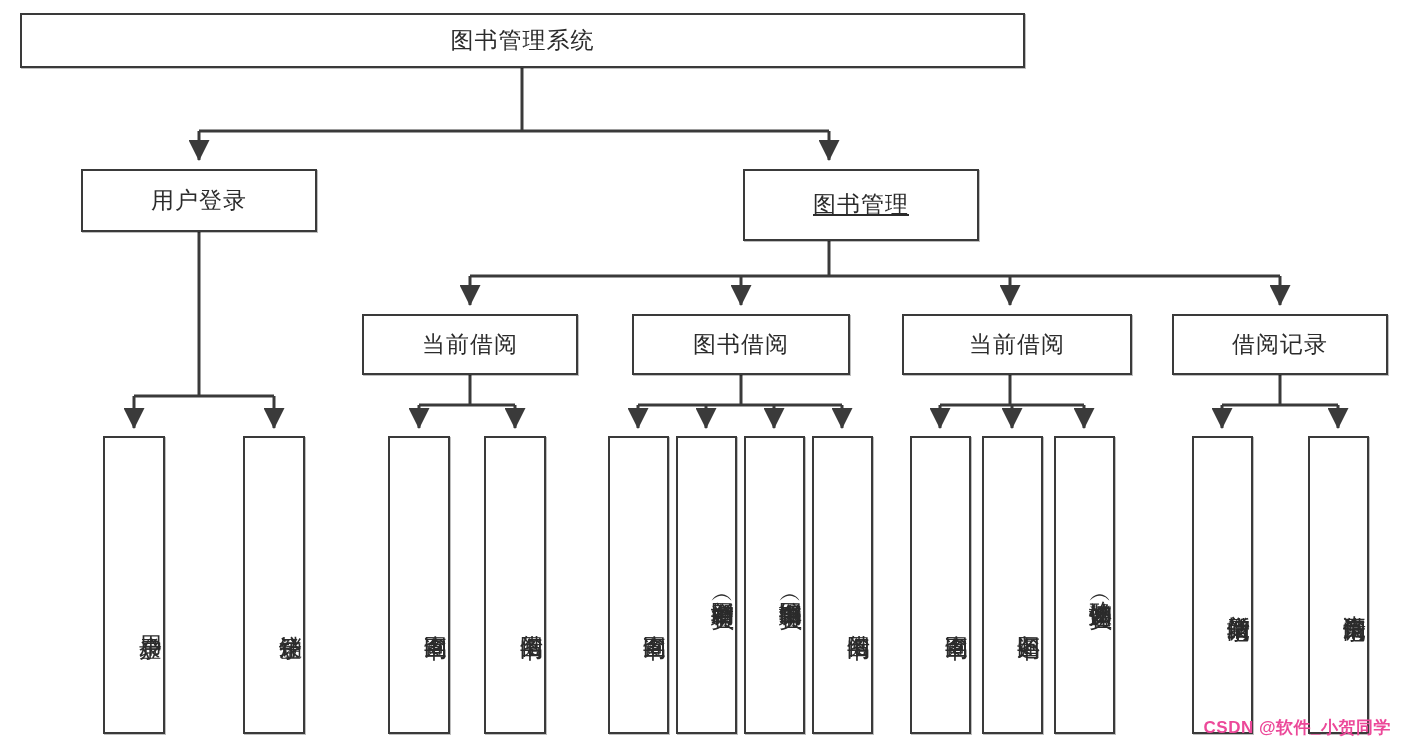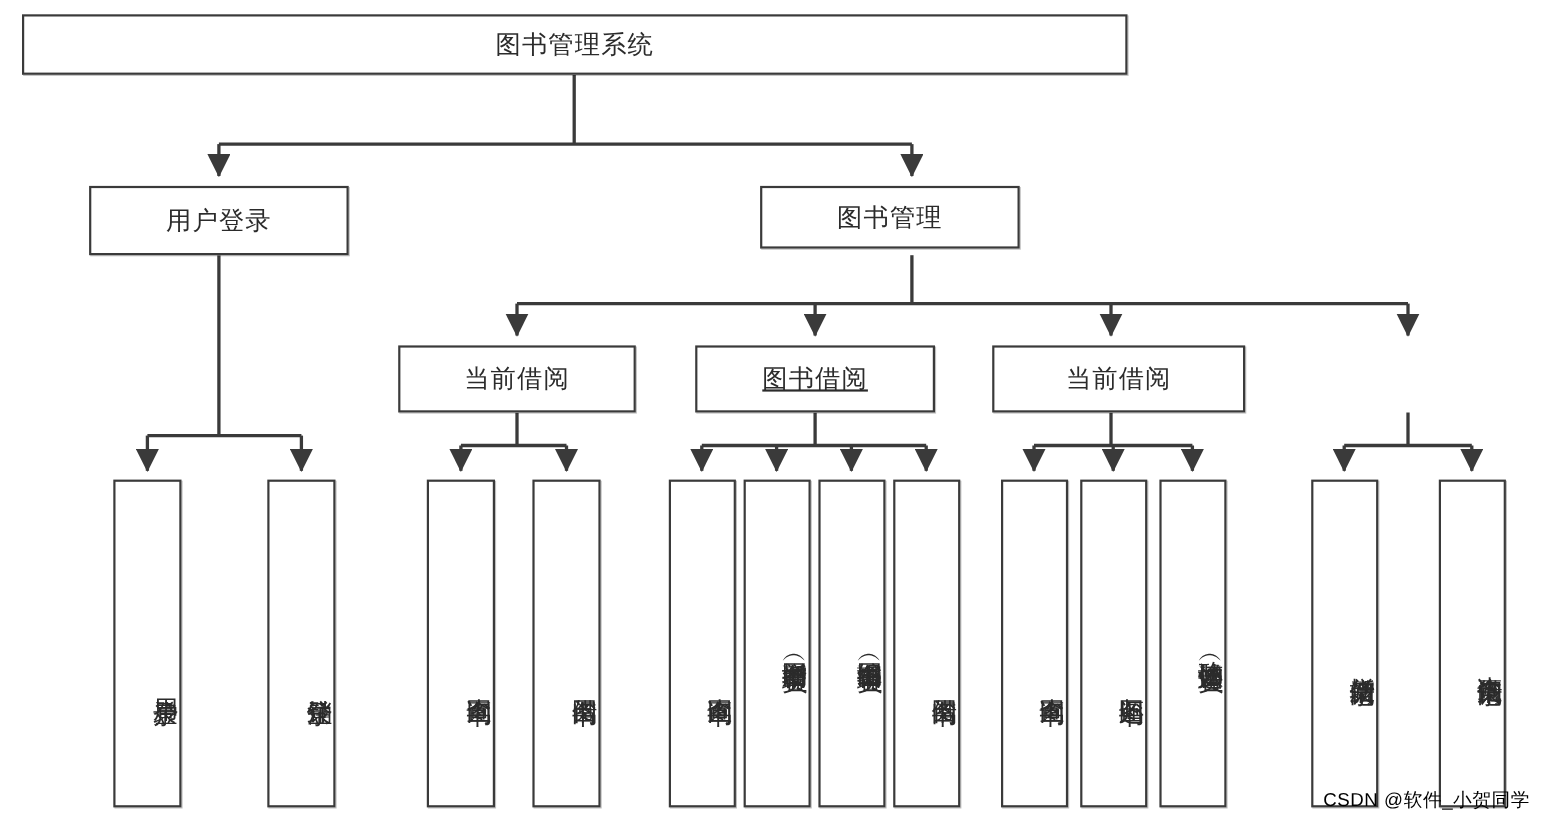--- a/index.html
+++ b/index.html
@@ -57,23 +57,24 @@
   .node.vert .vtext {
     writing-mode: vertical-rl;
     text-orientation: upright;
     white-space: nowrap;
   }
   #watermark {
     position: absolute;
     right: 14px;
     bottom: 8px;
     font-size: 17px;
-    color: #000000;
+    color: #ec4899;
     letter-spacing: 0.5px;
     user-select: none;
+    font-weight: bold;
   }
 </style>
 </head>
 <body>
 
 <div id="canvas">
 
   <svg id="edges" viewBox="0 0 1405 747" xmlns="http://www.w3.org/2000/svg">
     <defs>
       <marker id="arrow" viewBox="0 0 10 10" refX="9.5" refY="5" markerWidth="7" markerHeight="7" orient="auto-start-reverse">
@@ -124,33 +125,36 @@
     </g>
   </svg>
 
   <div class="node horiz" style="left:20px; top:13px; width:1005px; height:55px;">
     <span>图书管理系统</span>
   </div>
 
   <div class="node horiz" style="left:81px; top:169px; width:236px; height:63px;">
     <span>用户登录</span>
   </div>
-  <div class="node horiz" style="left:691px; top:169px; width:236px; height:57px;">
+  <div class="node horiz" style="left:743px; top:169px; width:236px; height:72px;text-decoration:underline;">
     <span>图书管理</span>
   </div>
 
   <div class="node horiz" style="left:362px; top:314px; width:216px; height:61px;">
     <span>当前借阅</span>
   </div>
-  <div class="node horiz" style="left:632px; top:314px; width:218px; height:61px;text-decoration:underline;">
+  <div class="node horiz" style="left:632px; top:314px; width:218px; height:61px;">
     <span>图书借阅</span>
   </div>
   <div class="node horiz" style="left:902px; top:314px; width:230px; height:61px;">
     <span>当前借阅</span>
   </div>
+  <div class="node horiz" style="left:1172px; top:314px; width:216px; height:61px;">
+    <span>借阅记录</span>
+  </div>
 
   <div class="node vert" style="left:103px; top:436px; width:62px; height:298px; padding-top:68px;">
     <span class="vtext">用户登录</span>
   </div>
   <div class="node vert" style="left:243px; top:436px; width:62px; height:298px; padding-top:68px;">
     <span class="vtext">注销登录</span>
   </div>
 
   <div class="node vert" style="left:388px; top:436px; width:62px; height:298px; padding-top:68px;">
     <span class="vtext">查询图书</span>

